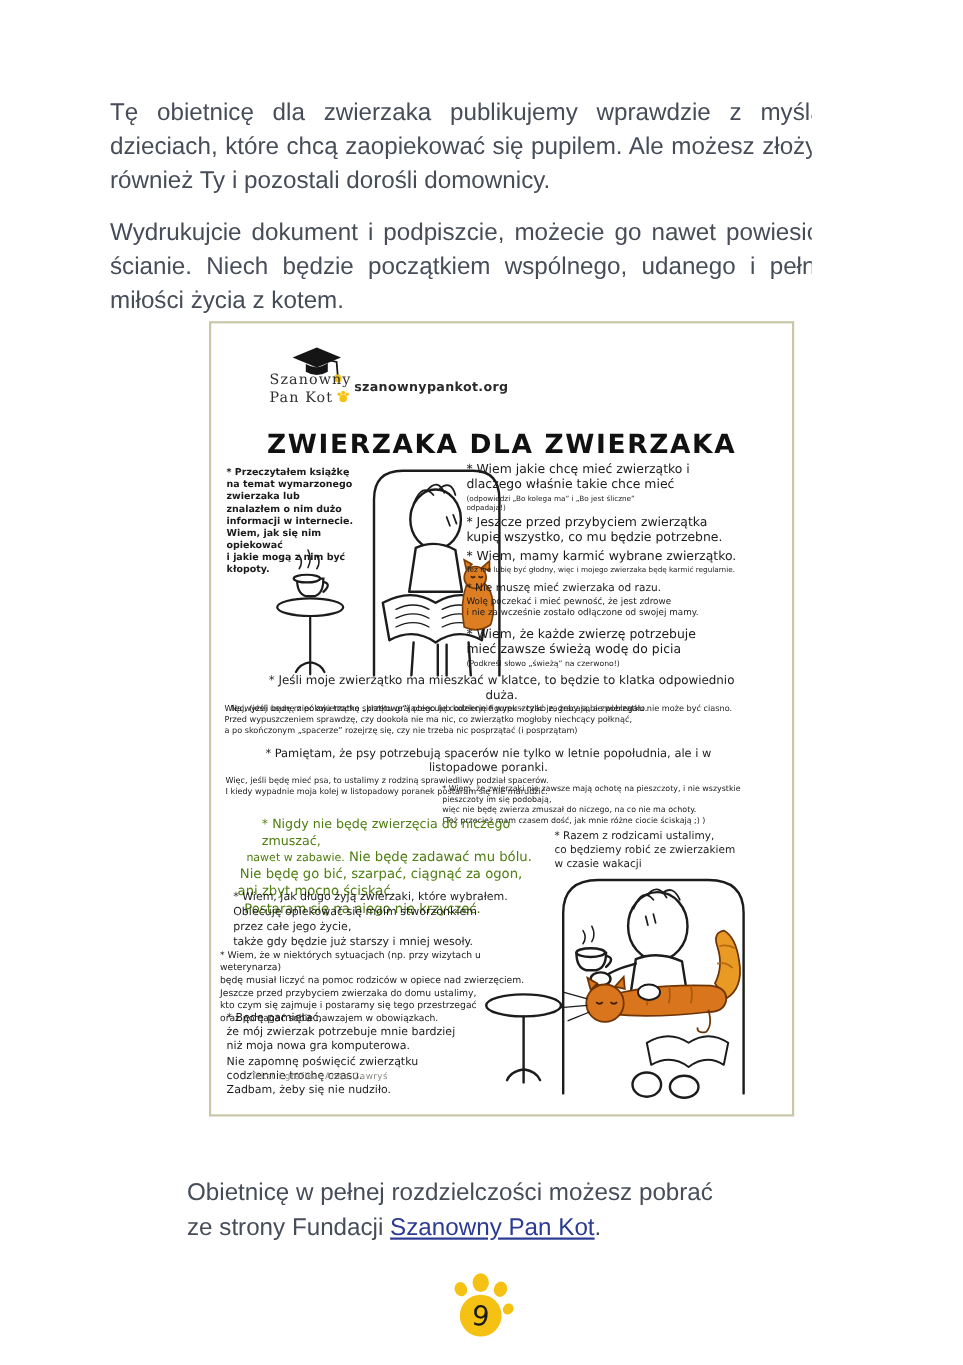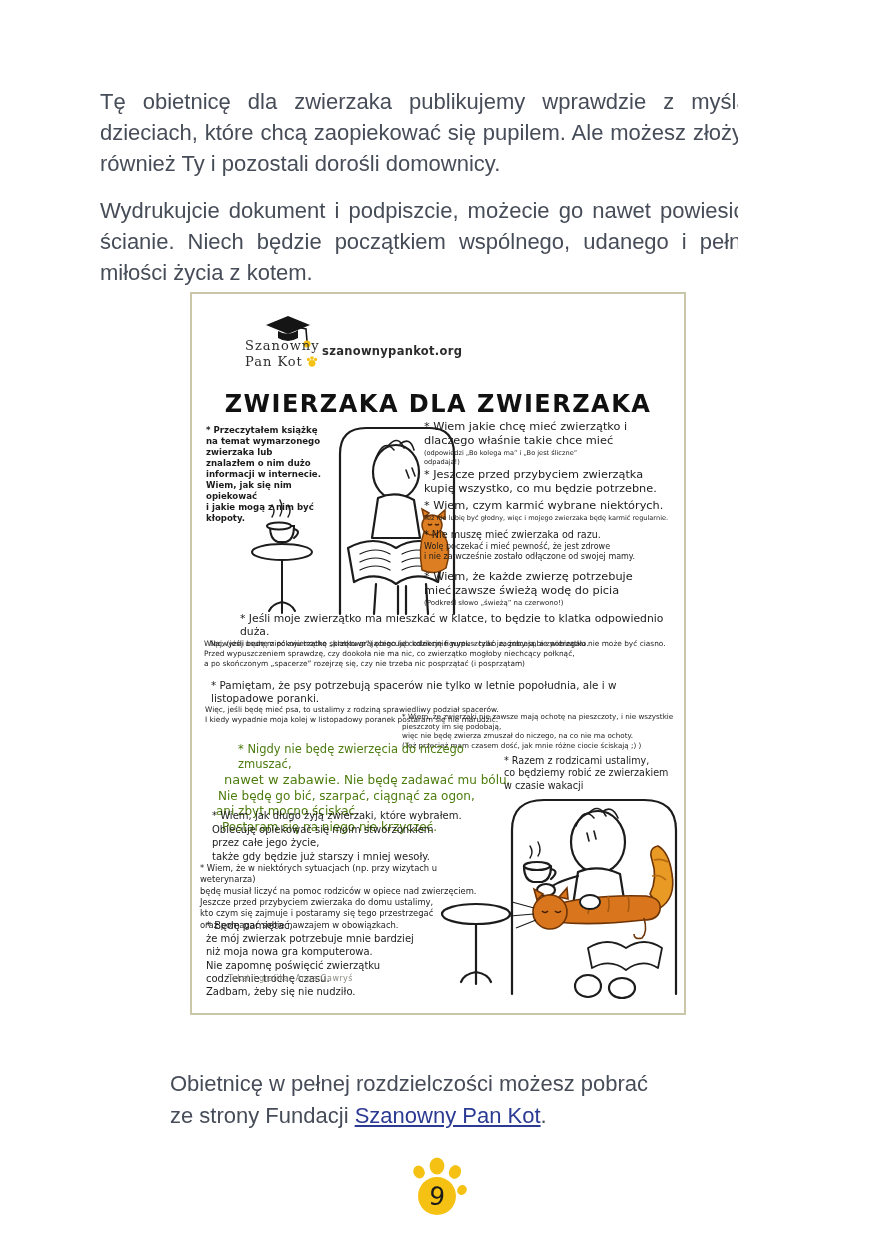--- a/index.html
+++ b/index.html
@@ -7,21 +7,21 @@
         font-family:"Liberation Sans",sans-serif;}
   .pre{white-space:pre-line;}
 
   
   .intro{position:absolute;left:100px;top:86px;width:678px;color:#474D58;
          font-size:22px;line-height:1.42;text-align:justify;}
   .intro p{margin:0 0 15px 0;}
 
   
   .poster{position:absolute;left:190px;top:292px;width:492px;height:719px;
-          background:#fff;border:2px solid #C9C7A8;font-family:"DejaVu Sans",sans-serif;color:#1b1b1b;}
+          background:#fff;border:2px solid #C9C7A8;font-family:"DejaVu Sans",sans-serif;color:#1b1b1b;padding-left:36px;}
   .poster *{box-sizing:border-box;}
 
   .logo{position:absolute;left:50px;top:18px;width:120px;}
   .logo-cap{position:absolute;left:20px;top:0;}
   .logo-text{position:absolute;left:3px;top:26px;font-family:"DejaVu Serif",serif;
              font-size:13px;letter-spacing:1px;color:#2e2e2e;line-height:1.2;}
   .logo-paw{display:inline-block;vertical-align:-1px;margin-left:3px;}
   .site-url{position:absolute;left:130px;top:50px;font-size:11.5px;font-weight:bold;
             letter-spacing:.3px;color:#2b2b2b;}
 
@@ -32,31 +32,31 @@
               font-weight:bold;line-height:1.28;}
 
   .ri{position:absolute;left:232px;width:256px;line-height:1.2;}
   .ri .main{font-size:11.3px;line-height:1.25;}
   .ri .small{font-size:6.6px;line-height:1.3;margin-top:1px;}
   .ri0{top:126px;} .ri1{top:174px;} .ri2{top:205px;} .ri3{top:235px;} .ri4{top:276px;}
   .ri3 .main{font-size:9.6px;} .ri3 .small{font-size:8px;}
   .ri4 .small{font-size:7px;}
 
   .wi{position:absolute;line-height:1.25;}
-  .wi .main{font-size:10.8px;}
+  .wi .main{font-size:10.8px;text-align:center;}
   .wi .small{font-size:7.4px;line-height:1.35;}
   .wi0{left:18px;top:318px;width:462px;} .wi0 .main{padding-left:30px;}
   .wi1{left:12px;top:345px;width:472px;} .wi1 .main{padding-left:46px;}
   .wi2{left:13px;top:385px;width:472px;} .wi2 .main{padding-left:6px;font-size:10.4px;}
   .wi3{left:210px;top:418px;width:278px;} .wi3 .small{font-size:7.2px;}
 
   .red-block{position:absolute;left:20px;top:448px;width:305px;color:#4d7c0f;line-height:1.3;}
   .rl1{font-size:11.5px;padding-left:26px;}
   .rl2{padding-left:12px;font-size:12px;}
-  .rl2 .rsmall{font-size:13px;}
+  .rl2 .rsmall{font-size:10px;}
   .rl3{font-size:12px;padding-left:6px;}
   .rl4{font-size:12px;padding-left:4px;}
   .rl5{font-size:12px;padding-left:10px;}
 
   .holiday{position:absolute;left:312px;top:461px;width:176px;font-size:9.6px;line-height:1.3;}
   .lifespan{position:absolute;left:20px;top:515px;width:262px;font-size:10px;
             line-height:1.35;text-align:left;}
   .vet{position:absolute;left:8px;top:569px;width:292px;font-size:8.4px;line-height:1.35;}
   .remember{position:absolute;left:14px;top:625px;width:230px;font-size:10px;line-height:1.32;}
   .signature{position:absolute;left:370px;top:635px;font-size:14px;font-weight:bold;
@@ -151,21 +151,21 @@
       <div class="main pre">* Wiem jakie chcę mieć zwierzątko i
 dlaczego właśnie takie chce mieć</div>
       <div class="small pre">(odpowiedzi „Bo kolega ma” i „Bo jest śliczne”
 odpadają!)</div>
     </div>
     <div class="ri ri1">
       <div class="main pre">* Jeszcze przed przybyciem zwierzątka
 kupię wszystko, co mu będzie potrzebne.</div>
     </div>
     <div class="ri ri2">
-      <div class="main pre">* Wiem, czym karmić wybrane niektórych.</div>
+      <div class="main pre">* Wiem, mamy karmić wybrane zwierzątko.</div>
       <div class="small pre">Też nie lubię być głodny, więc i mojego zwierzaka będę karmić regularnie.</div>
     </div>
     <div class="ri ri3">
       <div class="main pre">* Nie muszę mieć zwierzaka od razu.</div>
       <div class="small pre">Wolę poczekać i mieć pewność, że jest zdrowe
 i nie za wcześnie zostało odłączone od swojej mamy.</div>
     </div>
     <div class="ri ri4">
       <div class="main pre">* Wiem, że każde zwierzę potrzebuje
 mieć zawsze świeżą wodę do picia</div>

